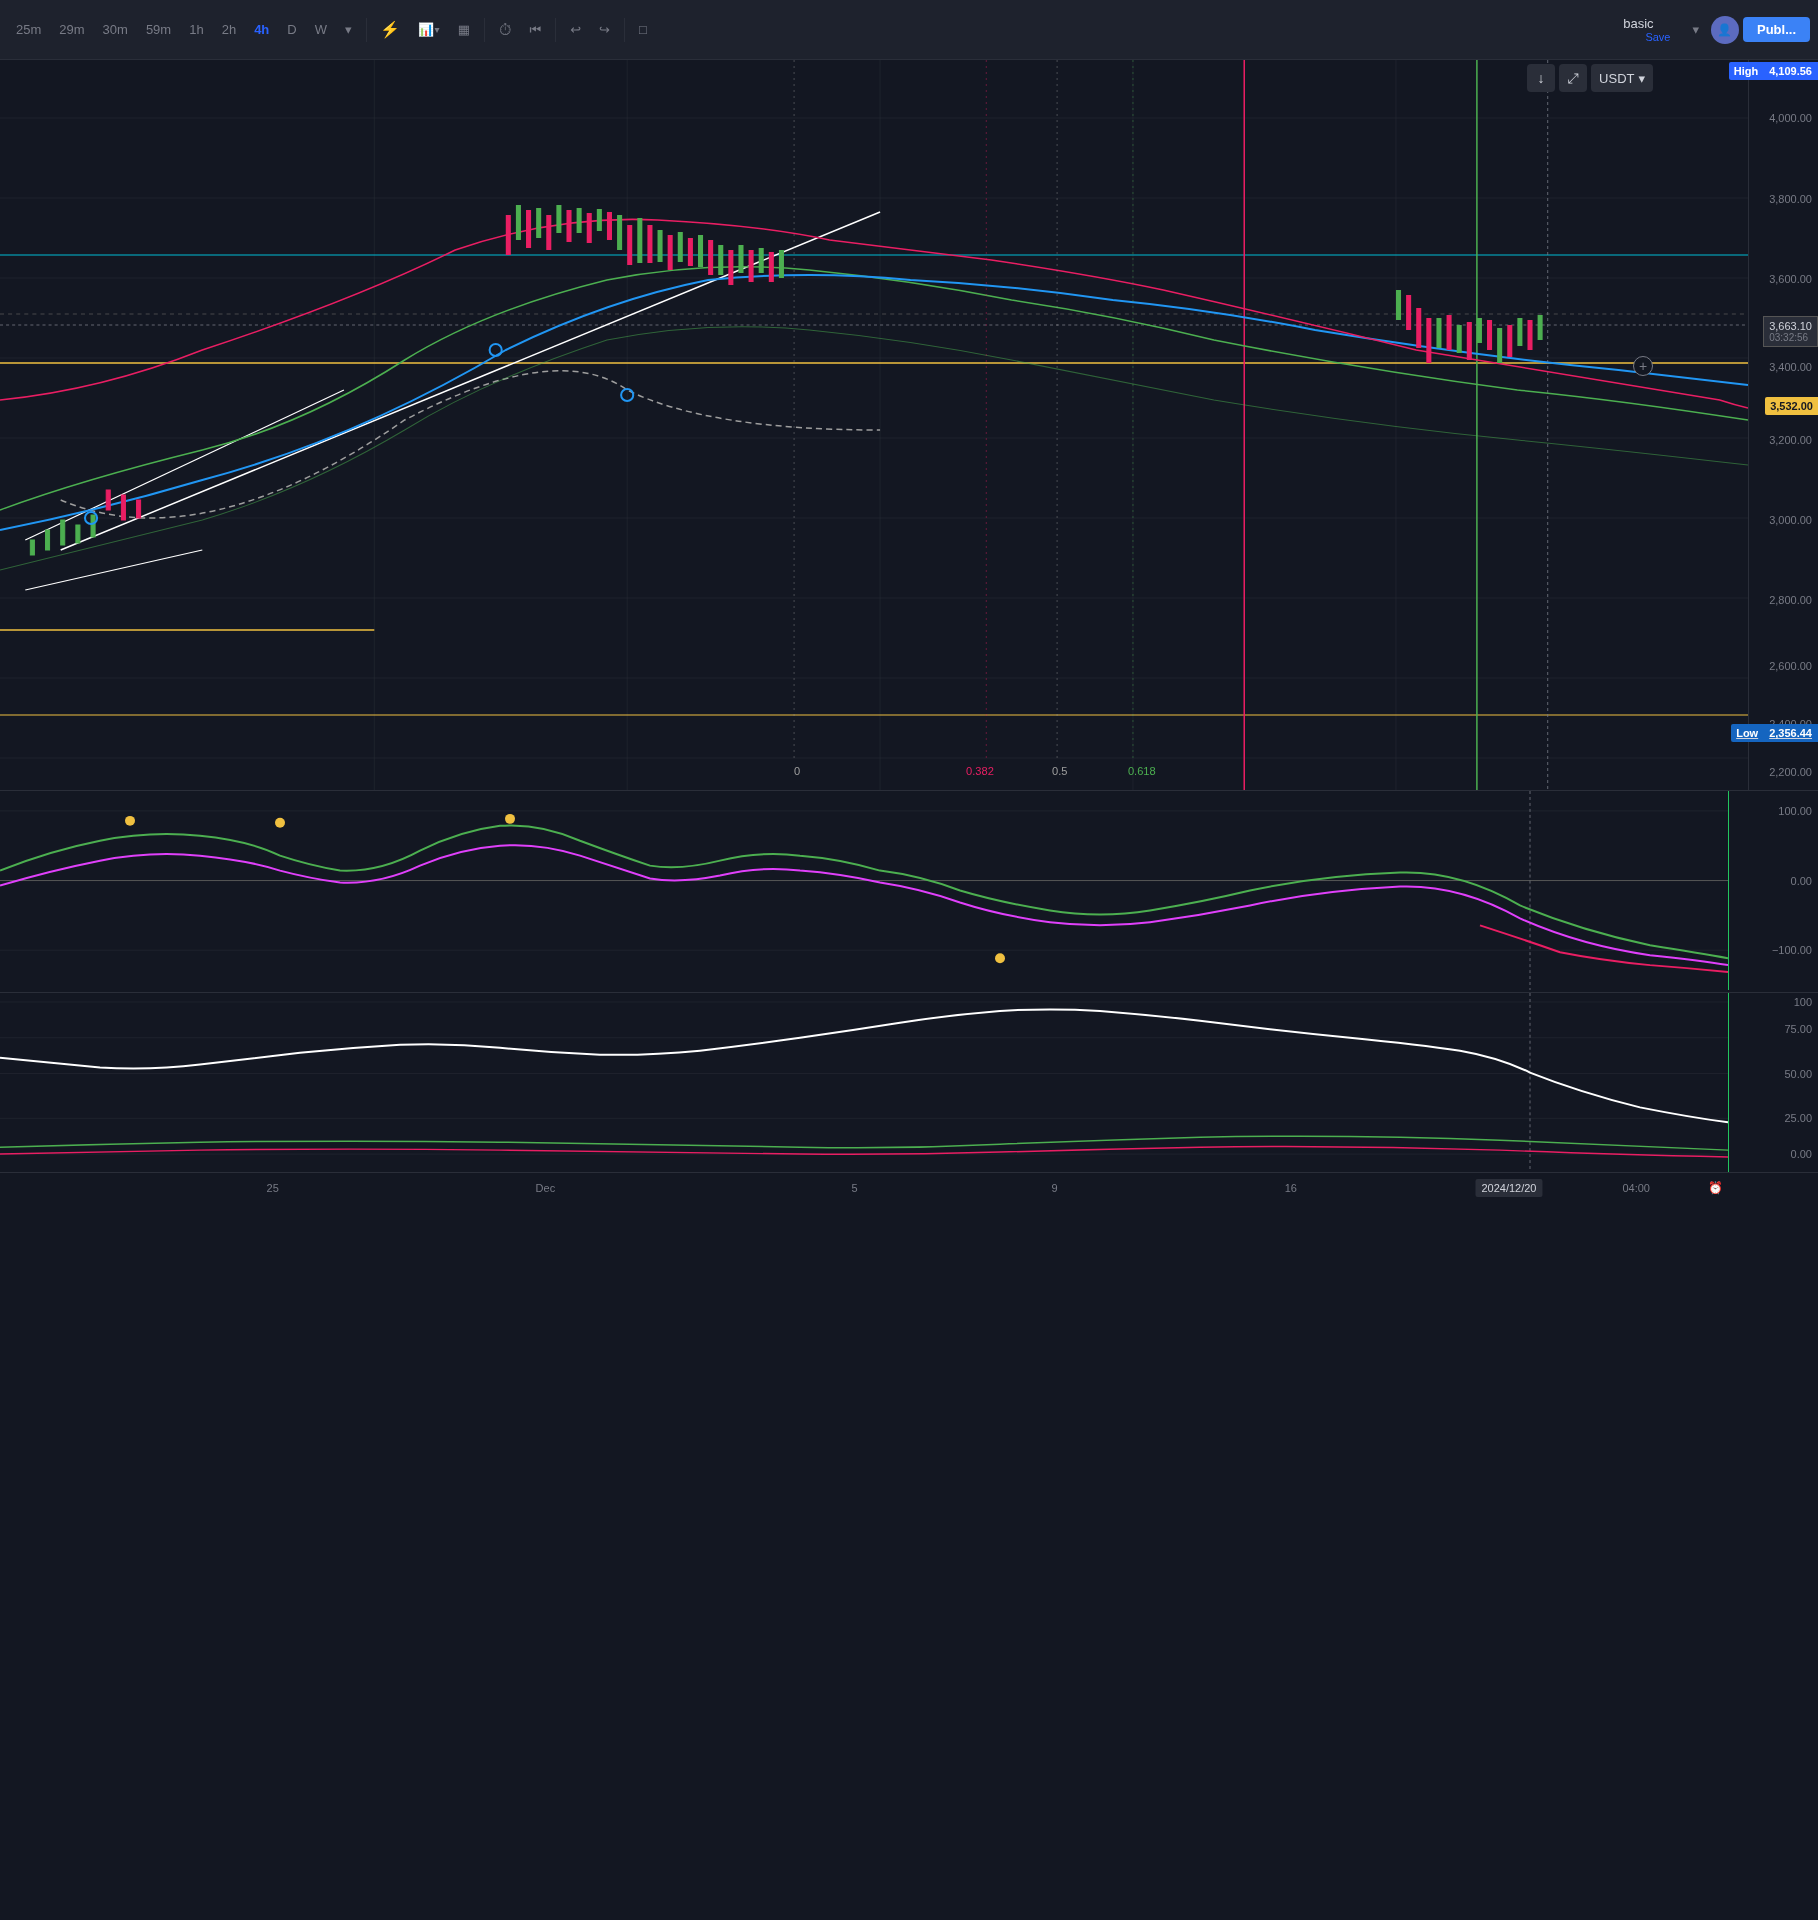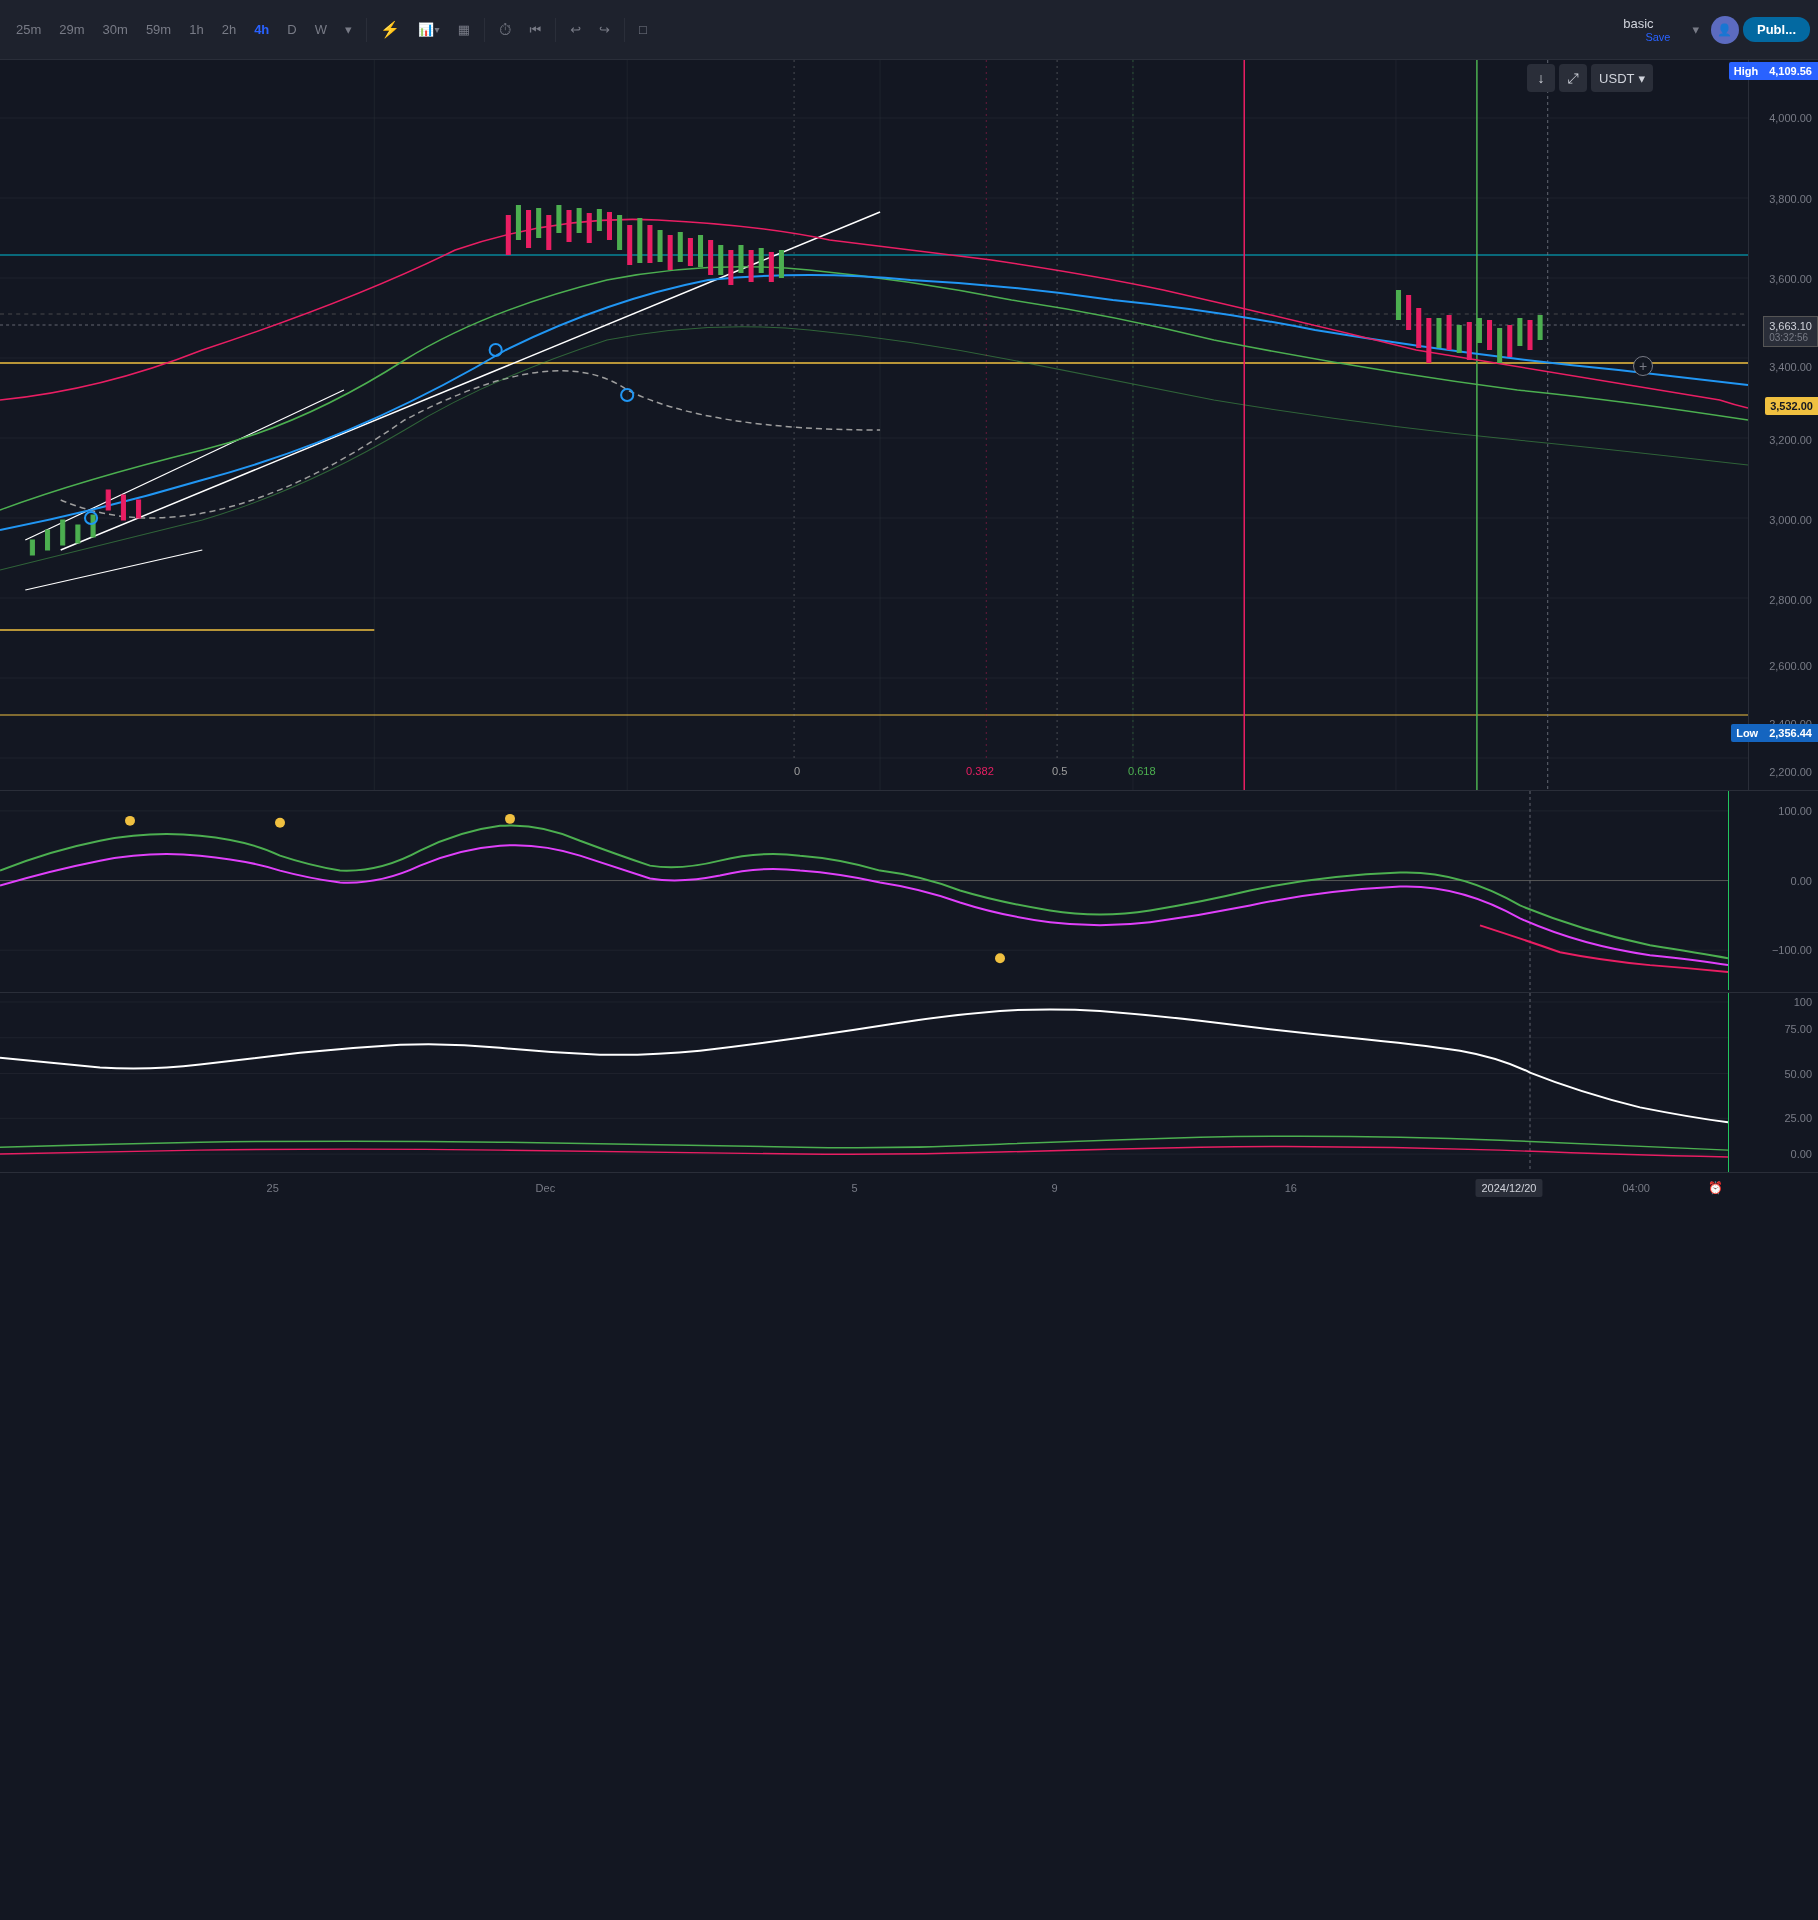--- a/index.html
+++ b/index.html
@@ -45,24 +45,24 @@
       background: #2a2e39;
       margin: 0 4px;
     }
     .toolbar-right {
       margin-left: auto;
       display: flex;
       align-items: center;
       gap: 4px;
     }
     .publish-btn {
-      background: #0369a1;
+      background: #3b82f6;
       color: #fff;
       border: none;
-      border-radius: 12px;
+      border-radius: 4px;
       padding: 5px 14px;
       font-size: 13px;
       font-weight: 600;
       cursor: pointer;
     }
     .basic-save {
       display: flex;
       flex-direction: column;
       align-items: center;
       padding: 2px 10px;
@@ -440,21 +440,21 @@
       <div class="price-label" style="top: 91%;">2,400.00</div>
       <div class="price-label" style="top: 97.5%;">2,200.00</div>
 
       <div style="position:absolute; top:35%; right:0; background:#2a2e39; border:1px solid #555; color:#d1d4dc; font-size:11px; padding:3px 5px; white-space:nowrap;">
         <div>3,663.10</div>
         <div style="color:#787b86;font-size:10px;">03:32:56</div>
       </div>
 
       <div style="position:absolute; top:41.5%; right:0; background:#f0c040; color:#131722; font-size:11px; padding:3px 5px; font-weight:600; border-radius:2px 0 0 2px;margin-top:34px;">3,532.00</div>
 
-      <div style="position:absolute; top:91%; right:0; display:flex; align-items:center;">
+      <div style="position:absolute; top:91%; right:0; display:flex; align-items:center;text-decoration:underline;">
         <span style="background:#1565c0;color:#fff;font-size:11px;font-weight:600;padding:3px 5px;border-radius:2px 0 0 2px;">Low</span>
         <span style="background:#1565c0;color:#fff;font-size:11px;font-weight:600;padding:3px 6px;">2,356.44</span>
       </div>
     </div>
   </div>
 
   <div class="indicator-panel" style="height:200px;">
     <div class="indicator-canvas">
       <svg width="100%" height="100%" viewBox="0 0 1728 200" preserveAspectRatio="none">
 

